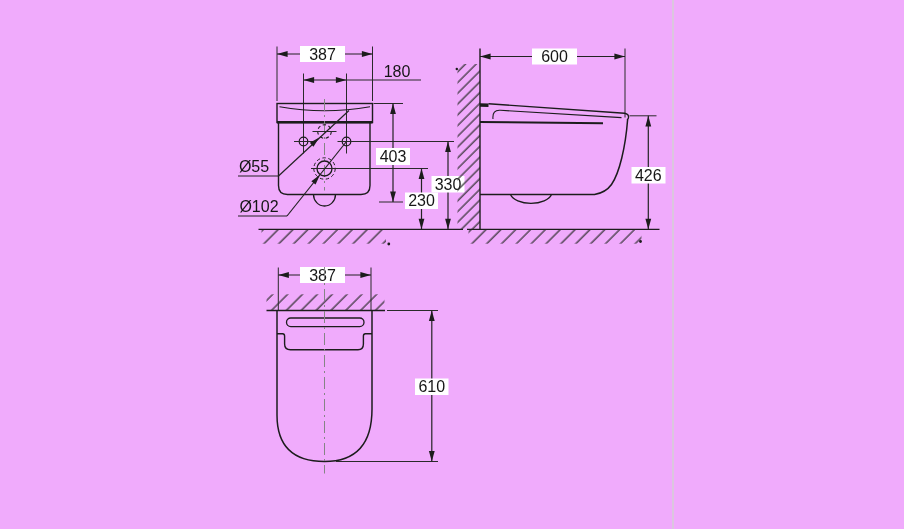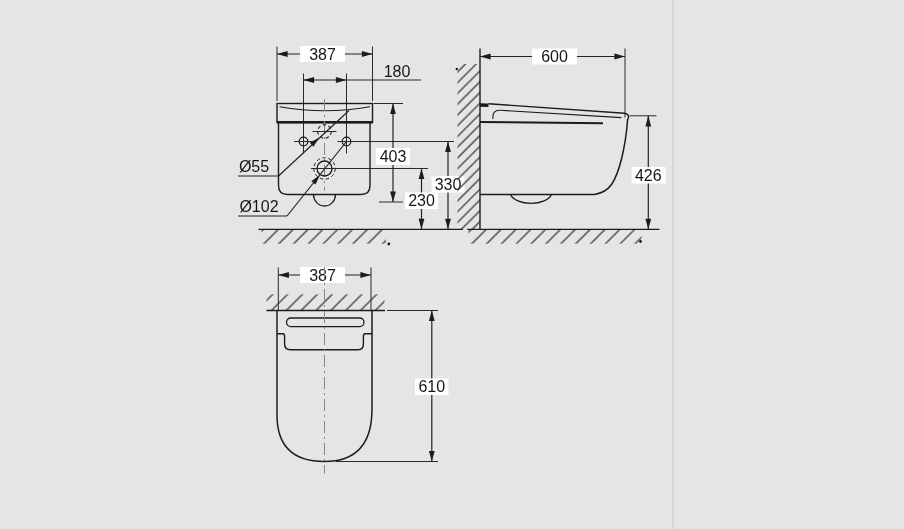--- a/index.html
+++ b/index.html
@@ -1,16 +1,16 @@
 <!DOCTYPE html>
 <html><head>
 <meta charset="utf-8">
 <style>
   html,body{margin:0;padding:0;background:#fff;}
-  .page{position:relative;width:904px;height:529px;background:#e5e5e5;overflow:hidden;}
+  .page{position:relative;width:904px;height:529px;background:#f0abfc;overflow:hidden;}
   svg{display:block;}
   svg text{font-family:"Liberation Sans","DejaVu Sans",sans-serif;font-size:16px;fill:#161616;}
   marker{overflow:visible;}
   .ol{stroke:#1c1c1c;fill:none;}
   .dim{stroke:#232323;stroke-width:1.2;fill:none;}
   .ext{stroke:#2a2a2a;stroke-width:1;fill:none;}
   .thin{stroke:#2a2a2a;stroke-width:1;fill:none;}
   .cl{stroke:#858585;stroke-width:1;fill:none;stroke-dasharray:12 4 2 4;}
   .mask{fill:#ffffff;stroke:none;}
   .arrfill{fill:#1c1c1c;stroke:none;}

